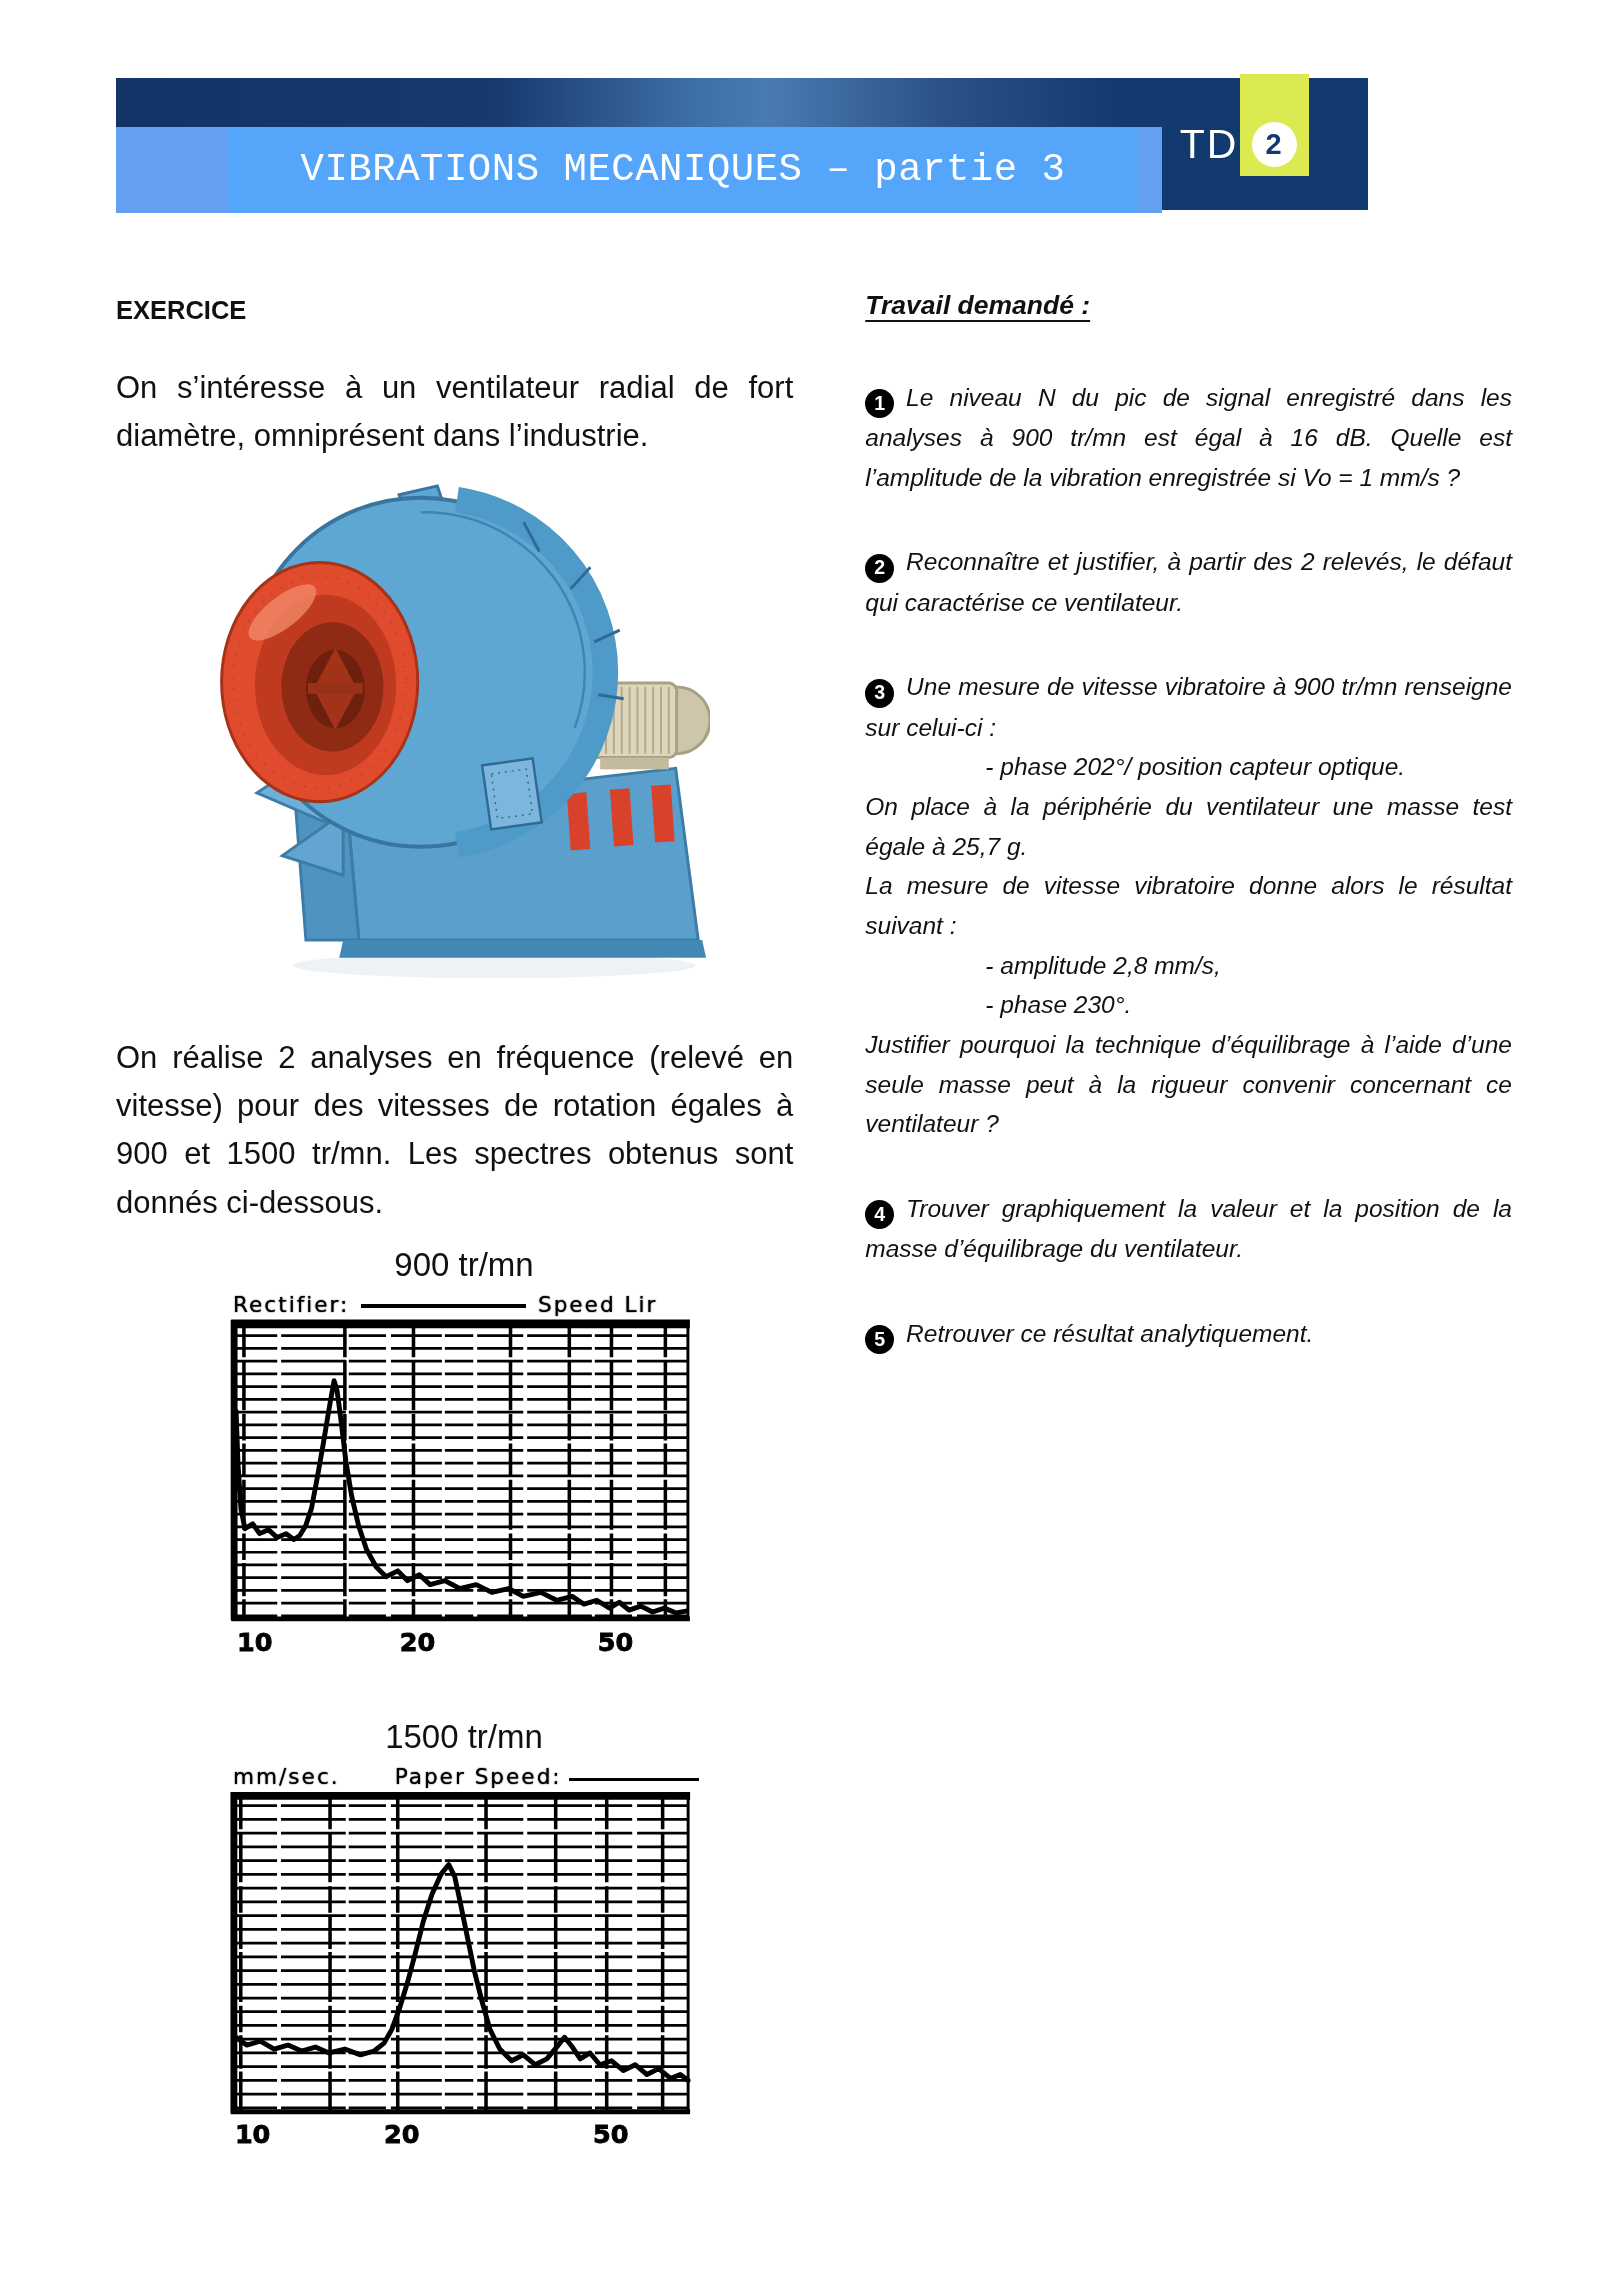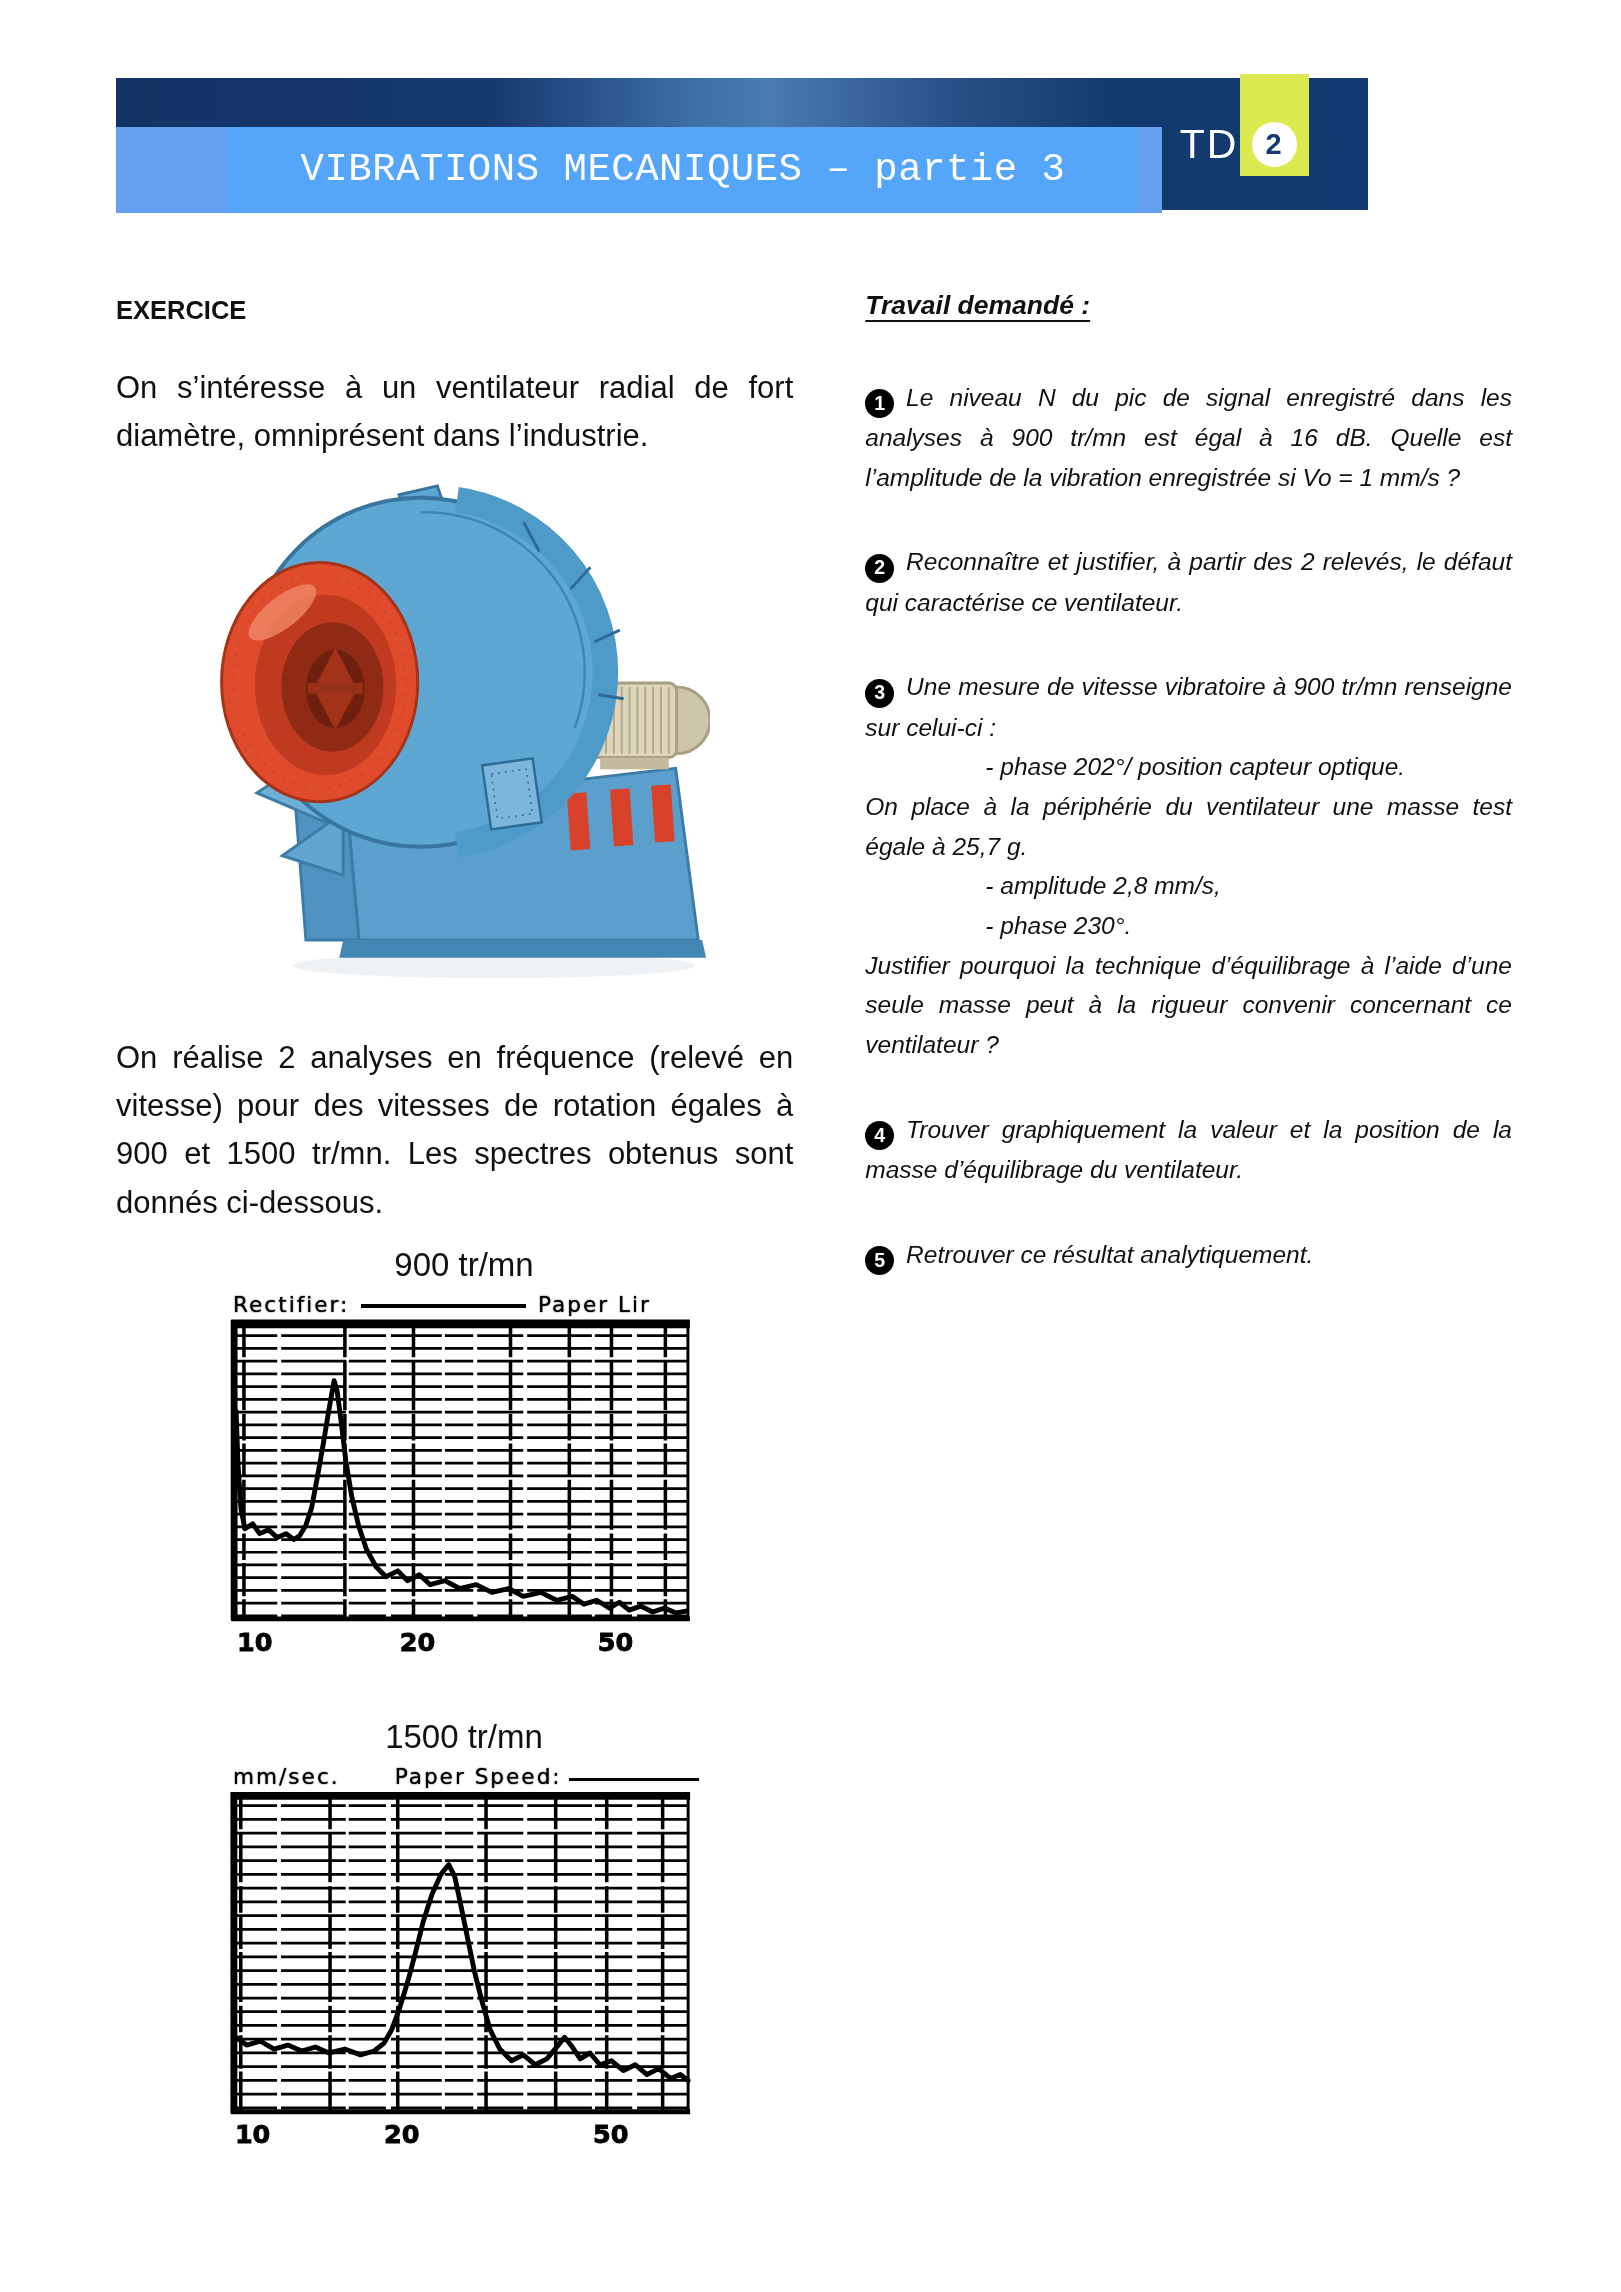--- a/index.html
+++ b/index.html
@@ -166,21 +166,21 @@
         </svg>
       </figure>
 
       <p class="para">On réalise 2 analyses en fréquence (relevé en vitesse) pour des vitesses de rotation égales à 900 et 1500 tr/mn. Les spectres obtenus sont donnés ci-dessous.</p>
 
       <div class="chart-title">900 tr/mn</div>
       <div class="chartwrap">
         <div class="spec-header c1">
           <span>Rectifier:</span>
           <span class="rule1"></span>
-          <span>Paper Lir</span>
+          <span>Speed Lir</span>
         </div>
         <svg class="spec" viewBox="0 0 475 352" width="466" height="345">
           <path class="hgrid" d="M2 18H470M2 31H470M2 44H470M2 57H470M2 70H470M2 83H470M2 96H470M2 109H470M2 122H470M2 135H470M2 148H470M2 161H470M2 174H470M2 187H470M2 200H470M2 213H470M2 226H470M2 239H470M2 252H470M2 265H470M2 278H470M2 291H470M2 304H470"></path>
           <path class="vgrid" d="M15 6V307M118 6V307M188 6V307M287 6V307M347 6V307M390 6V307M445 6V307"></path>
           <path class="border-line" stroke-width="9" d="M2 6H470"></path>
           <path class="border-line" stroke-width="7" d="M5 2V308"></path>
           <path class="border-line" stroke-width="3" d="M468 4V308"></path>
           <path class="border-line" stroke-width="5" d="M2 307H470"></path>
           <path class="trace" d="M7 95 L9 150 L12 195 L16 215 L24 210 L31 220 L40 216 L49 224 L58 220 L66 226 L72 222 L78 212 L84 194 L90 162 L96 128 L102 92 L107 64 L110 74 L114 104 L119 146 L125 182 L132 212 L140 236 L150 254 L160 264 L172 258 L182 268 L194 262 L205 272 L220 268 L235 276 L252 272 L268 280 L285 276 L300 284 L318 280 L334 288 L350 284 L362 292 L375 288 L388 296 L398 290 L408 298 L420 294 L432 300 L444 296 L456 301 L466 299"></path>
           <text class="tick" x="8" y="340">10</text>
@@ -215,20 +215,21 @@
     <section class="col-right">
       <h3>Travail demandé :</h3>
 
       <p class="task first"><span class="marker">1</span><span>Le niveau N du pic de signal enregistré dans les analyses à 900 tr/mn est égal à 16 dB. Quelle est l’amplitude de la vibration enregistrée si Vo = 1 mm/s ?</span></p>
 
       <p class="task"><span class="marker">2</span><span>Reconnaître et justifier, à partir des 2 relevés, le défaut qui caractérise ce ventilateur.</span></p>
 
       <p class="task"><span class="marker">3</span><span>Une mesure de vitesse vibratoire à 900 tr/mn renseigne sur celui-ci :</span></p>
       <p class="cont indent">- phase 202°/ position capteur optique.</p>
       <p class="cont">On place à la périphérie du ventilateur une masse test égale à 25,7 g.</p>
+      <p class="cont">La mesure de vitesse vibratoire donne alors le résultat suivant :</p>
       <p class="cont indent">- amplitude  2,8 mm/s,</p>
       <p class="cont indent">- phase 230°.</p>
       <p class="cont">Justifier pourquoi la technique d’équilibrage à l’aide d’une seule masse peut à la rigueur convenir concernant ce ventilateur ?</p>
 
       <p class="task"><span class="marker">4</span><span>Trouver graphiquement la valeur et la position de la masse d’équilibrage du ventilateur.</span></p>
 
       <p class="task"><span class="marker">5</span><span>Retrouver ce résultat analytiquement.</span></p>
     </section>
   </main>
 </div>

